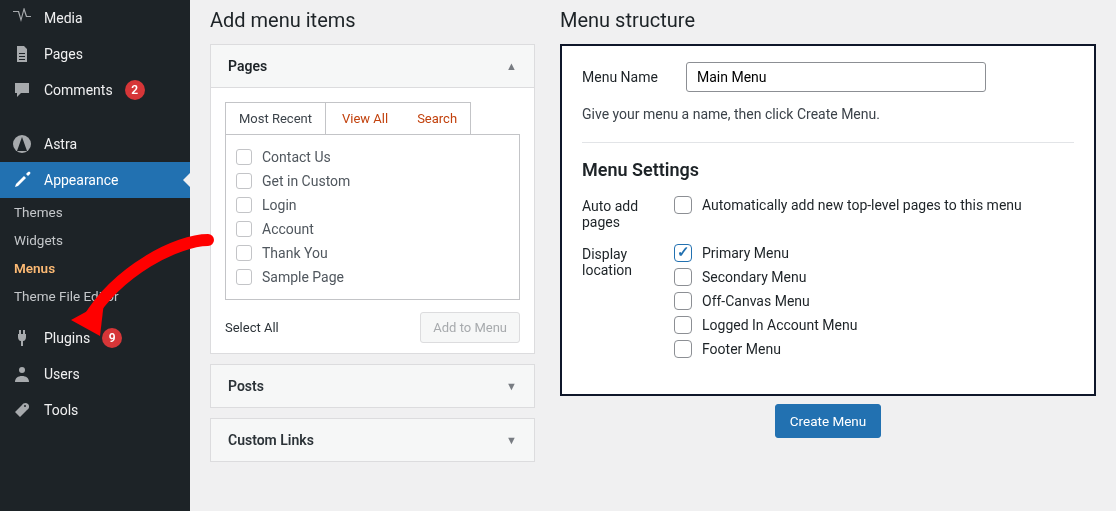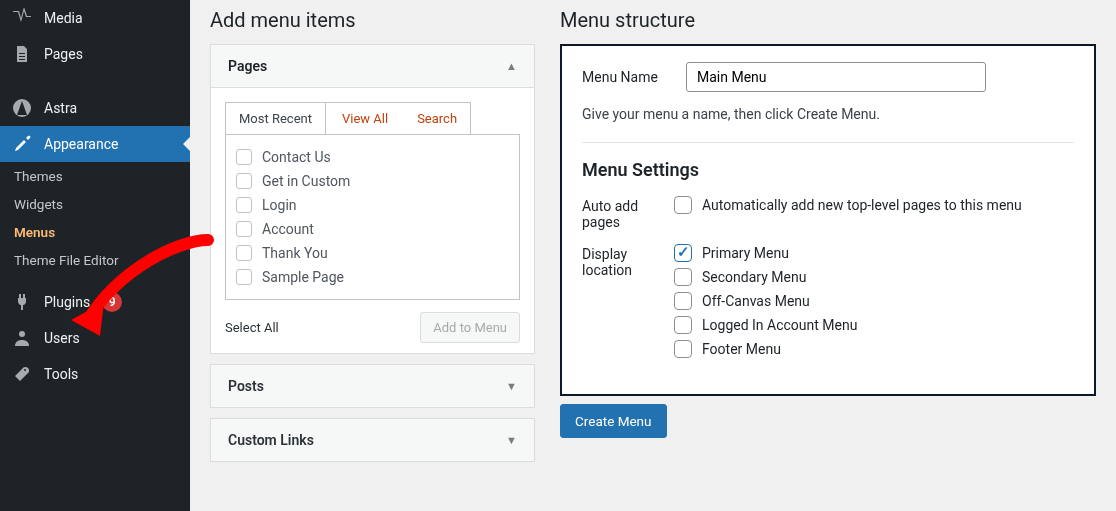--- a/index.html
+++ b/index.html
@@ -41,21 +41,21 @@
 .txt{flex:1;padding:6px 10px;border:1px solid #8c8f94;border-radius:3px;font-size:14px;max-width:300px}
 .hint{font-size:14px;color:#3c434a;margin-top:4px;margin-bottom:20px}
 .divider{border:none;border-top:1px solid #e2e4e7;margin-bottom:16px}
 h3{font-size:18px;font-weight:600;color:#1d2327;margin-bottom:16px}
 .setrow{display:flex;align-items:flex-start;gap:14px;margin-bottom:14px;font-size:14px;color:#1d2327}
 .setlbl{width:78px;padding-top:2px}
 .opts label{display:flex;align-items:center;gap:10px;margin-bottom:6px;font-size:14px;cursor:pointer}
 .cb{width:18px;height:18px;appearance:none;border:1px solid #8c8f94;border-radius:4px;position:relative;cursor:pointer;background:#fff}
 .cb:checked{border-color:#2271b1}
 .cb:checked::after{content:'✓';position:absolute;top:-2px;left:2px;font-size:15px;font-weight:bold;color:#2271b1}
-.ftr{display:flex;justify-content:flex-start;margin-top:8px}
+.ftr{display:flex;justify-content:center;margin-top:8px}
 .primary{background:#2271b1;color:#fff;border:1px solid #2271b1;border-radius:3px;padding:8px 14px;font-size:13.5px;cursor:pointer}
 .arrow-annot{position:absolute;left:68px;top:230px;pointer-events:none}
 </style>
 </head>
 <body>
 
 <div class="layout">
 <div class="sidebar">
   <div class="side-item high">
     <span class="icon">
@@ -65,20 +65,29 @@
         </span>
     <span>Media</span>
   </div>
   <div class="side-item high">
     <span class="icon">
           <svg width="20" height="20" viewBox="0 0 20 20" fill="currentColor">
             <path d="M5 2h7l3 3v13H5V2zm2 14h6v-1H7v1zm0-3h6v-1H7v1zm0-3h6V9H7v1z"></path>
           </svg>
         </span>
     <span>Pages</span>
+  </div>
+  <div class="side-item high">
+    <span class="icon">
+          <svg width="20" height="20" viewBox="0 0 20 20" fill="currentColor">
+            <path d="M3 3h14v10H9l-4 4v-4H3V3z"></path>
+          </svg>
+        </span>
+    <span>Comments</span>
+    <span class="badge">2</span>
   </div>
   <div style="height:18px"></div>
   <div class="side-item high">
     <span class="icon">
           <svg width="20" height="20" viewBox="0 0 20 20" fill="currentColor">
             <circle cx="10" cy="10" r="9" fill="#a7aaad"></circle>
             <path d="M10 3l5 14H5z" fill="#1d2327"></path>
           </svg>
         </span>
     <span>Astra</span>

